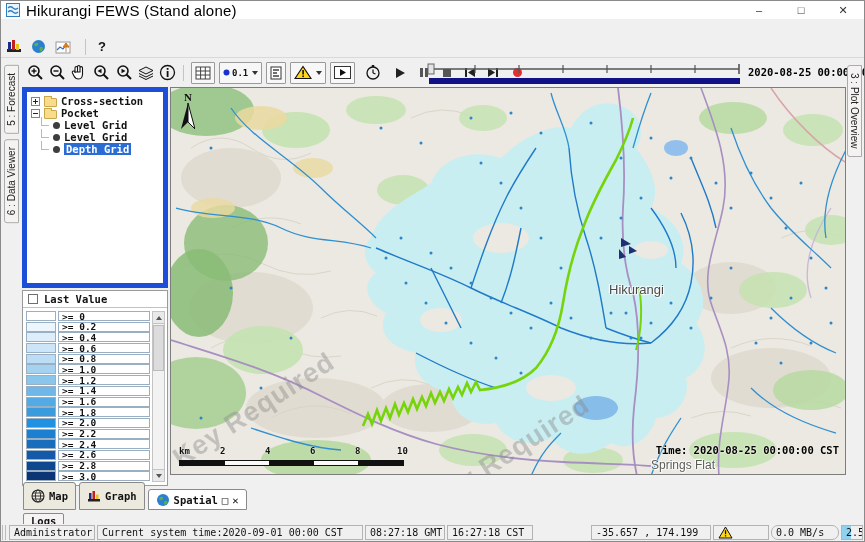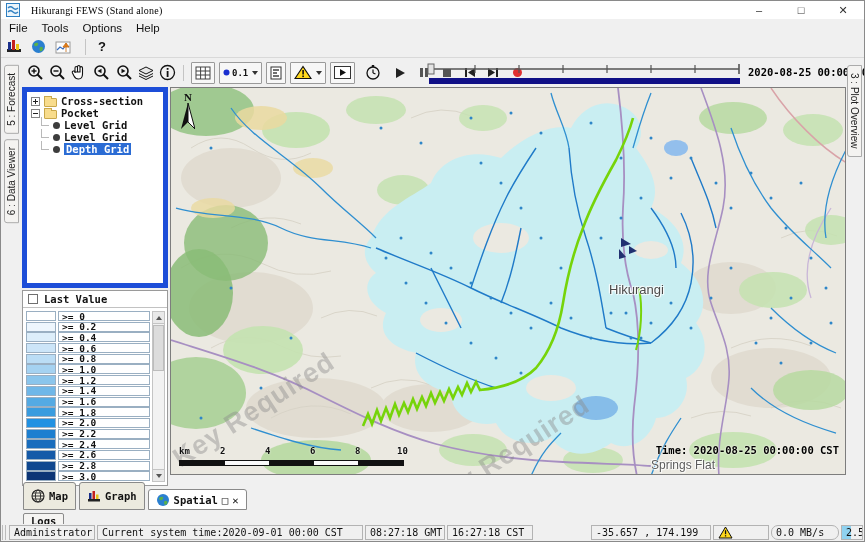--- a/index.html
+++ b/index.html
@@ -1,21 +1,21 @@
 <!DOCTYPE html>
 <html><head>
 <meta charset="utf-8">
 <style>
   * { box-sizing: border-box; margin: 0; padding: 0; }
   body { background:#d8d8d8; font-family:"Liberation Sans",sans-serif; }
   .app { position:relative; width:865px; height:542px; background:#f0f0f0; overflow:hidden; border:1px solid #8a8a8a; }
 
   
   .titlebar { position:absolute; top:0; left:0; right:0; height:18px; background:#ffffff; display:flex; align-items:center; padding-left:5px; }
-  .title-text { font-size:10px; color:#000; margin-left:11px; letter-spacing:.2px;font-family:Liberation Serif, serif; }
+  .title-text { font-size:15px; color:#000; margin-left:6px; letter-spacing:.2px; }
   .win-controls { margin-left:auto; display:flex; height:100%; }
   .win-btn { width:42px; height:100%; display:flex; align-items:center; justify-content:center; color:#333; font-size:11px; }
 
   
   .menubar { position:absolute; top:18px; left:0; right:0; height:17px; display:flex; align-items:center; padding-left:3px; }
   .menu-item { padding:1px 9px 1px 5px; font-size:11.5px; color:#111; }
 
   
   .toolbar1 { position:absolute; top:35px; left:0; right:0; height:21px; display:flex; align-items:center; padding-left:5px; gap:9px; }
   .tsep { width:1px; height:16px; background:#c4c4c4; margin:0 3px; }
@@ -104,26 +104,20 @@
       <path d="M2 9 q2.5 -2.5 5 0 t5 0" fill="none" stroke="#2f7fc1" stroke-width="1.3"></path>
     </svg>
     <span class="title-text">Hikurangi FEWS  (Stand alone)</span>
     <div class="win-controls">
       <div class="win-btn">–</div>
       <div class="win-btn">□</div>
       <div class="win-btn">✕</div>
     </div>
   </div>
 
-  <div class="menubar">
-    <span class="menu-item">File</span>
-    <span class="menu-item">Tools</span>
-    <span class="menu-item">Options</span>
-    <span class="menu-item">Help</span>
-  </div>
 
   <div class="toolbar1">
     <span class="ticon">
       <svg width="16" height="15">
           <rect x="1" y="10" width="14" height="3" fill="#222"></rect>
           <rect x="2" y="3" width="3" height="8" fill="#1a2f8a"></rect>
           <rect x="6" y="1" width="3" height="10" fill="#c42020"></rect>
           <rect x="10" y="5" width="3" height="6" fill="#e8c21a"></rect>
         </svg>
     </span>

